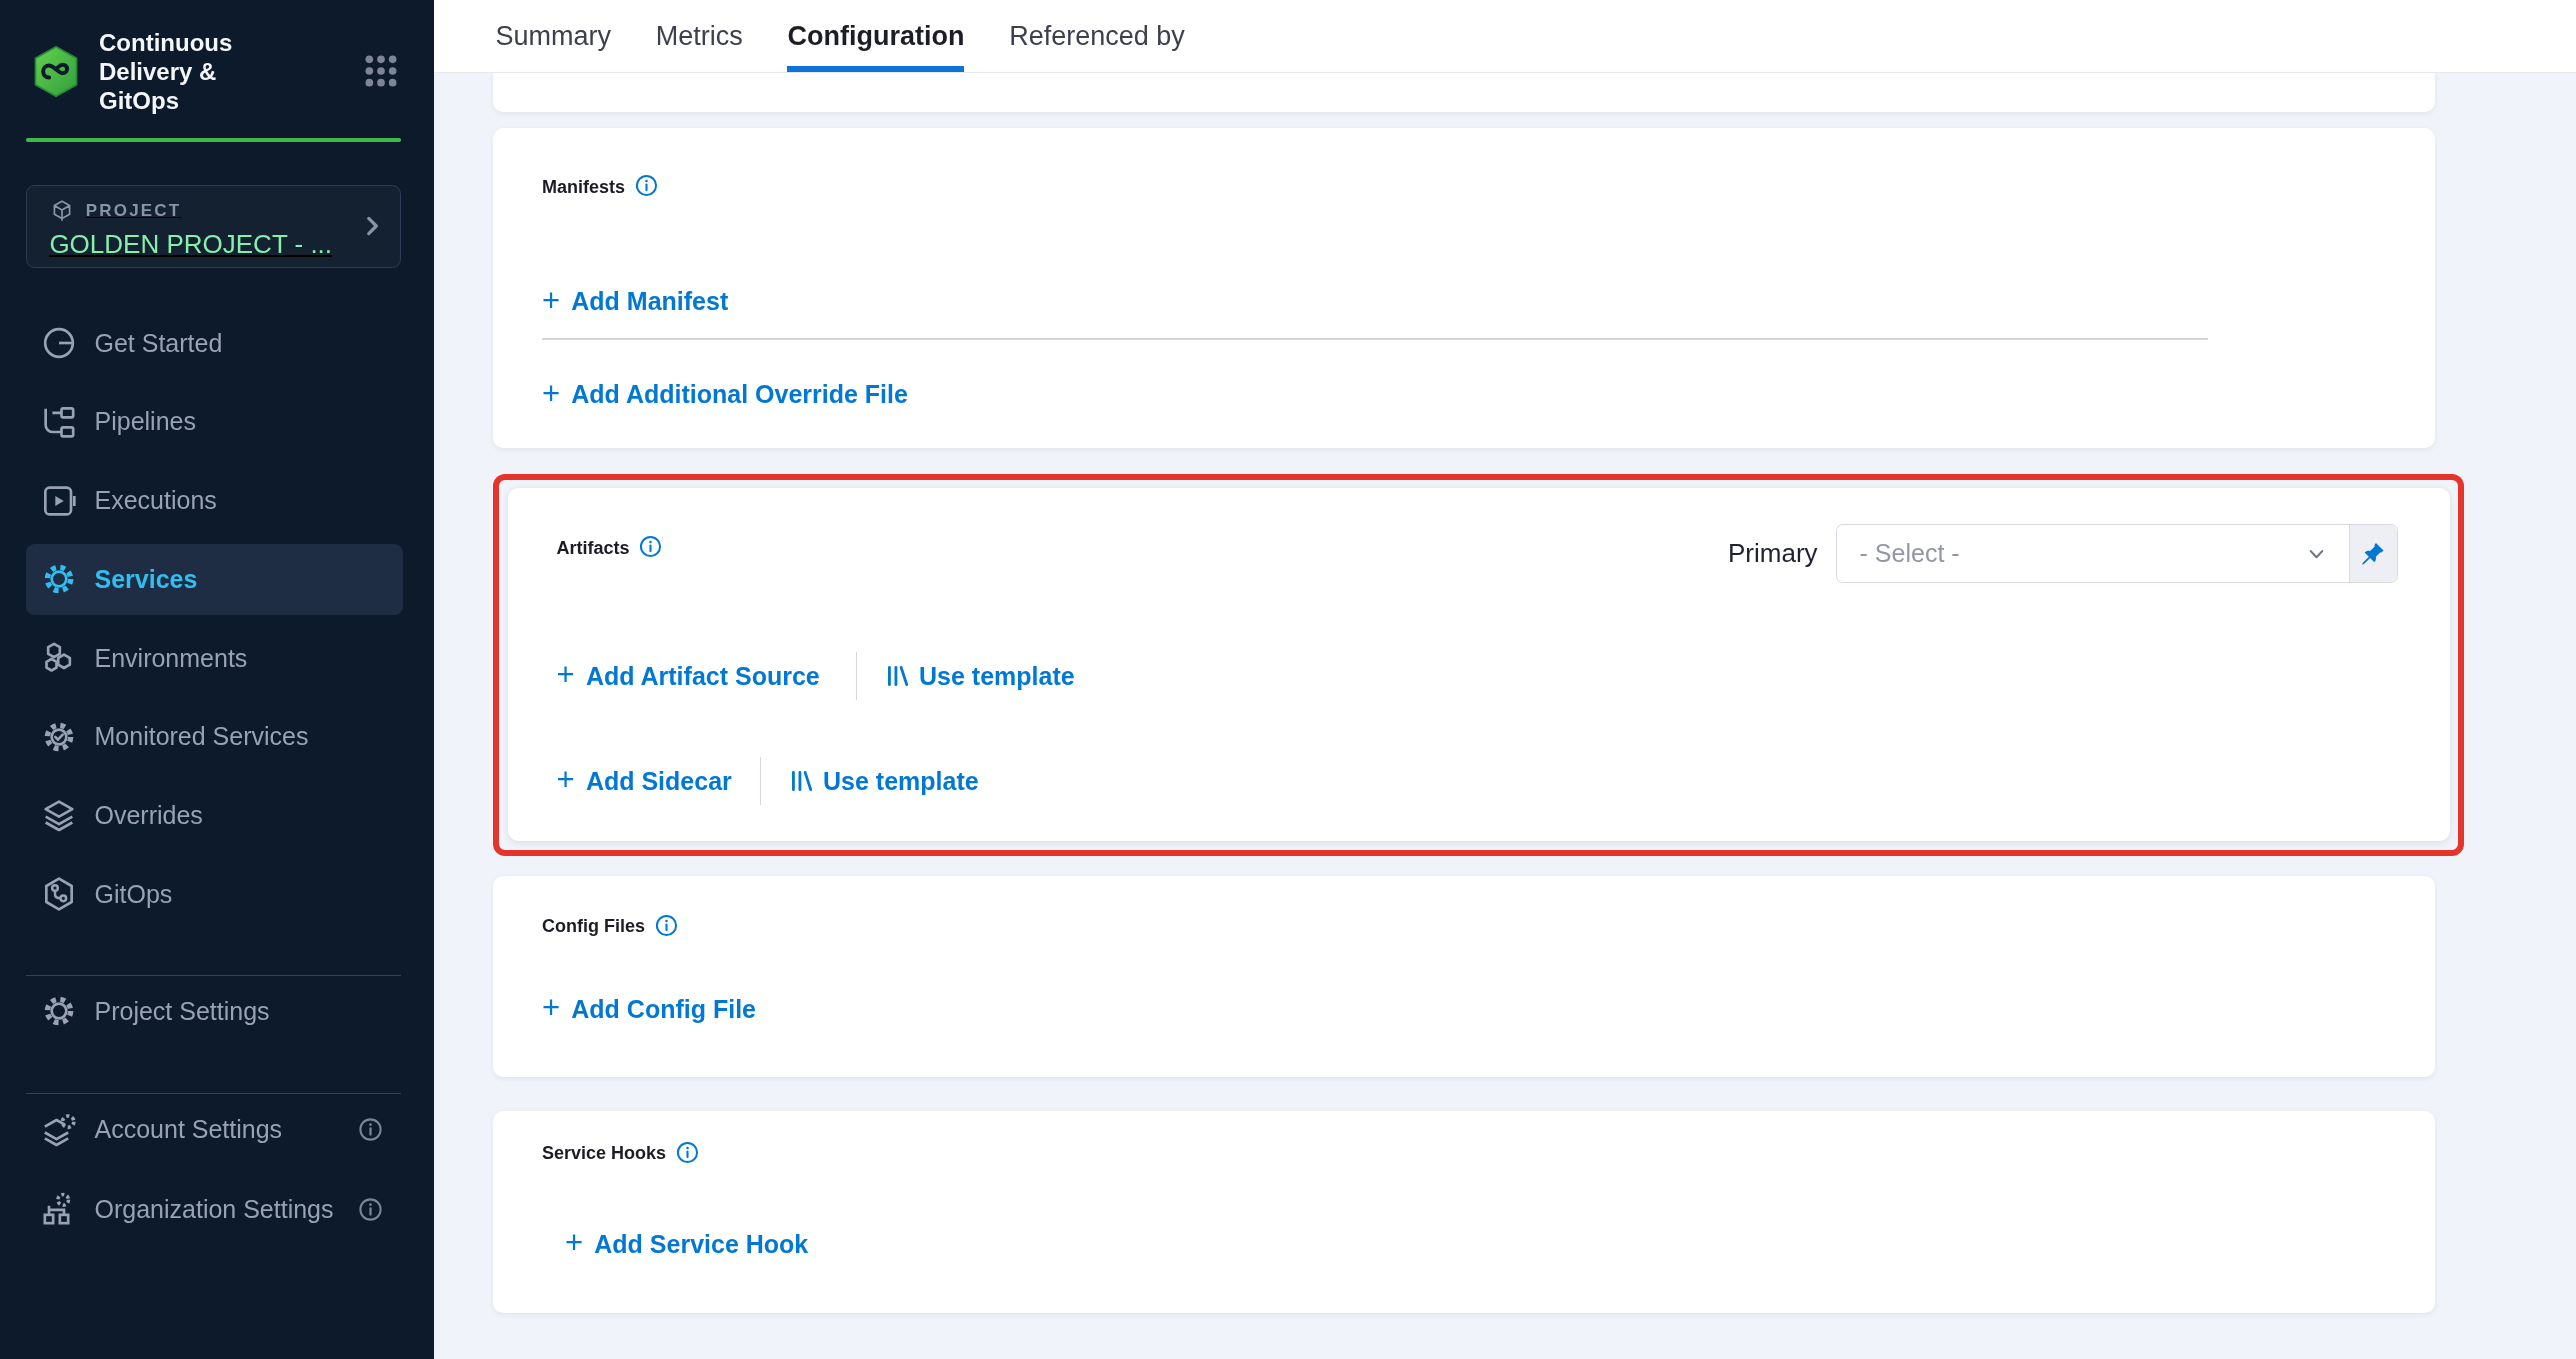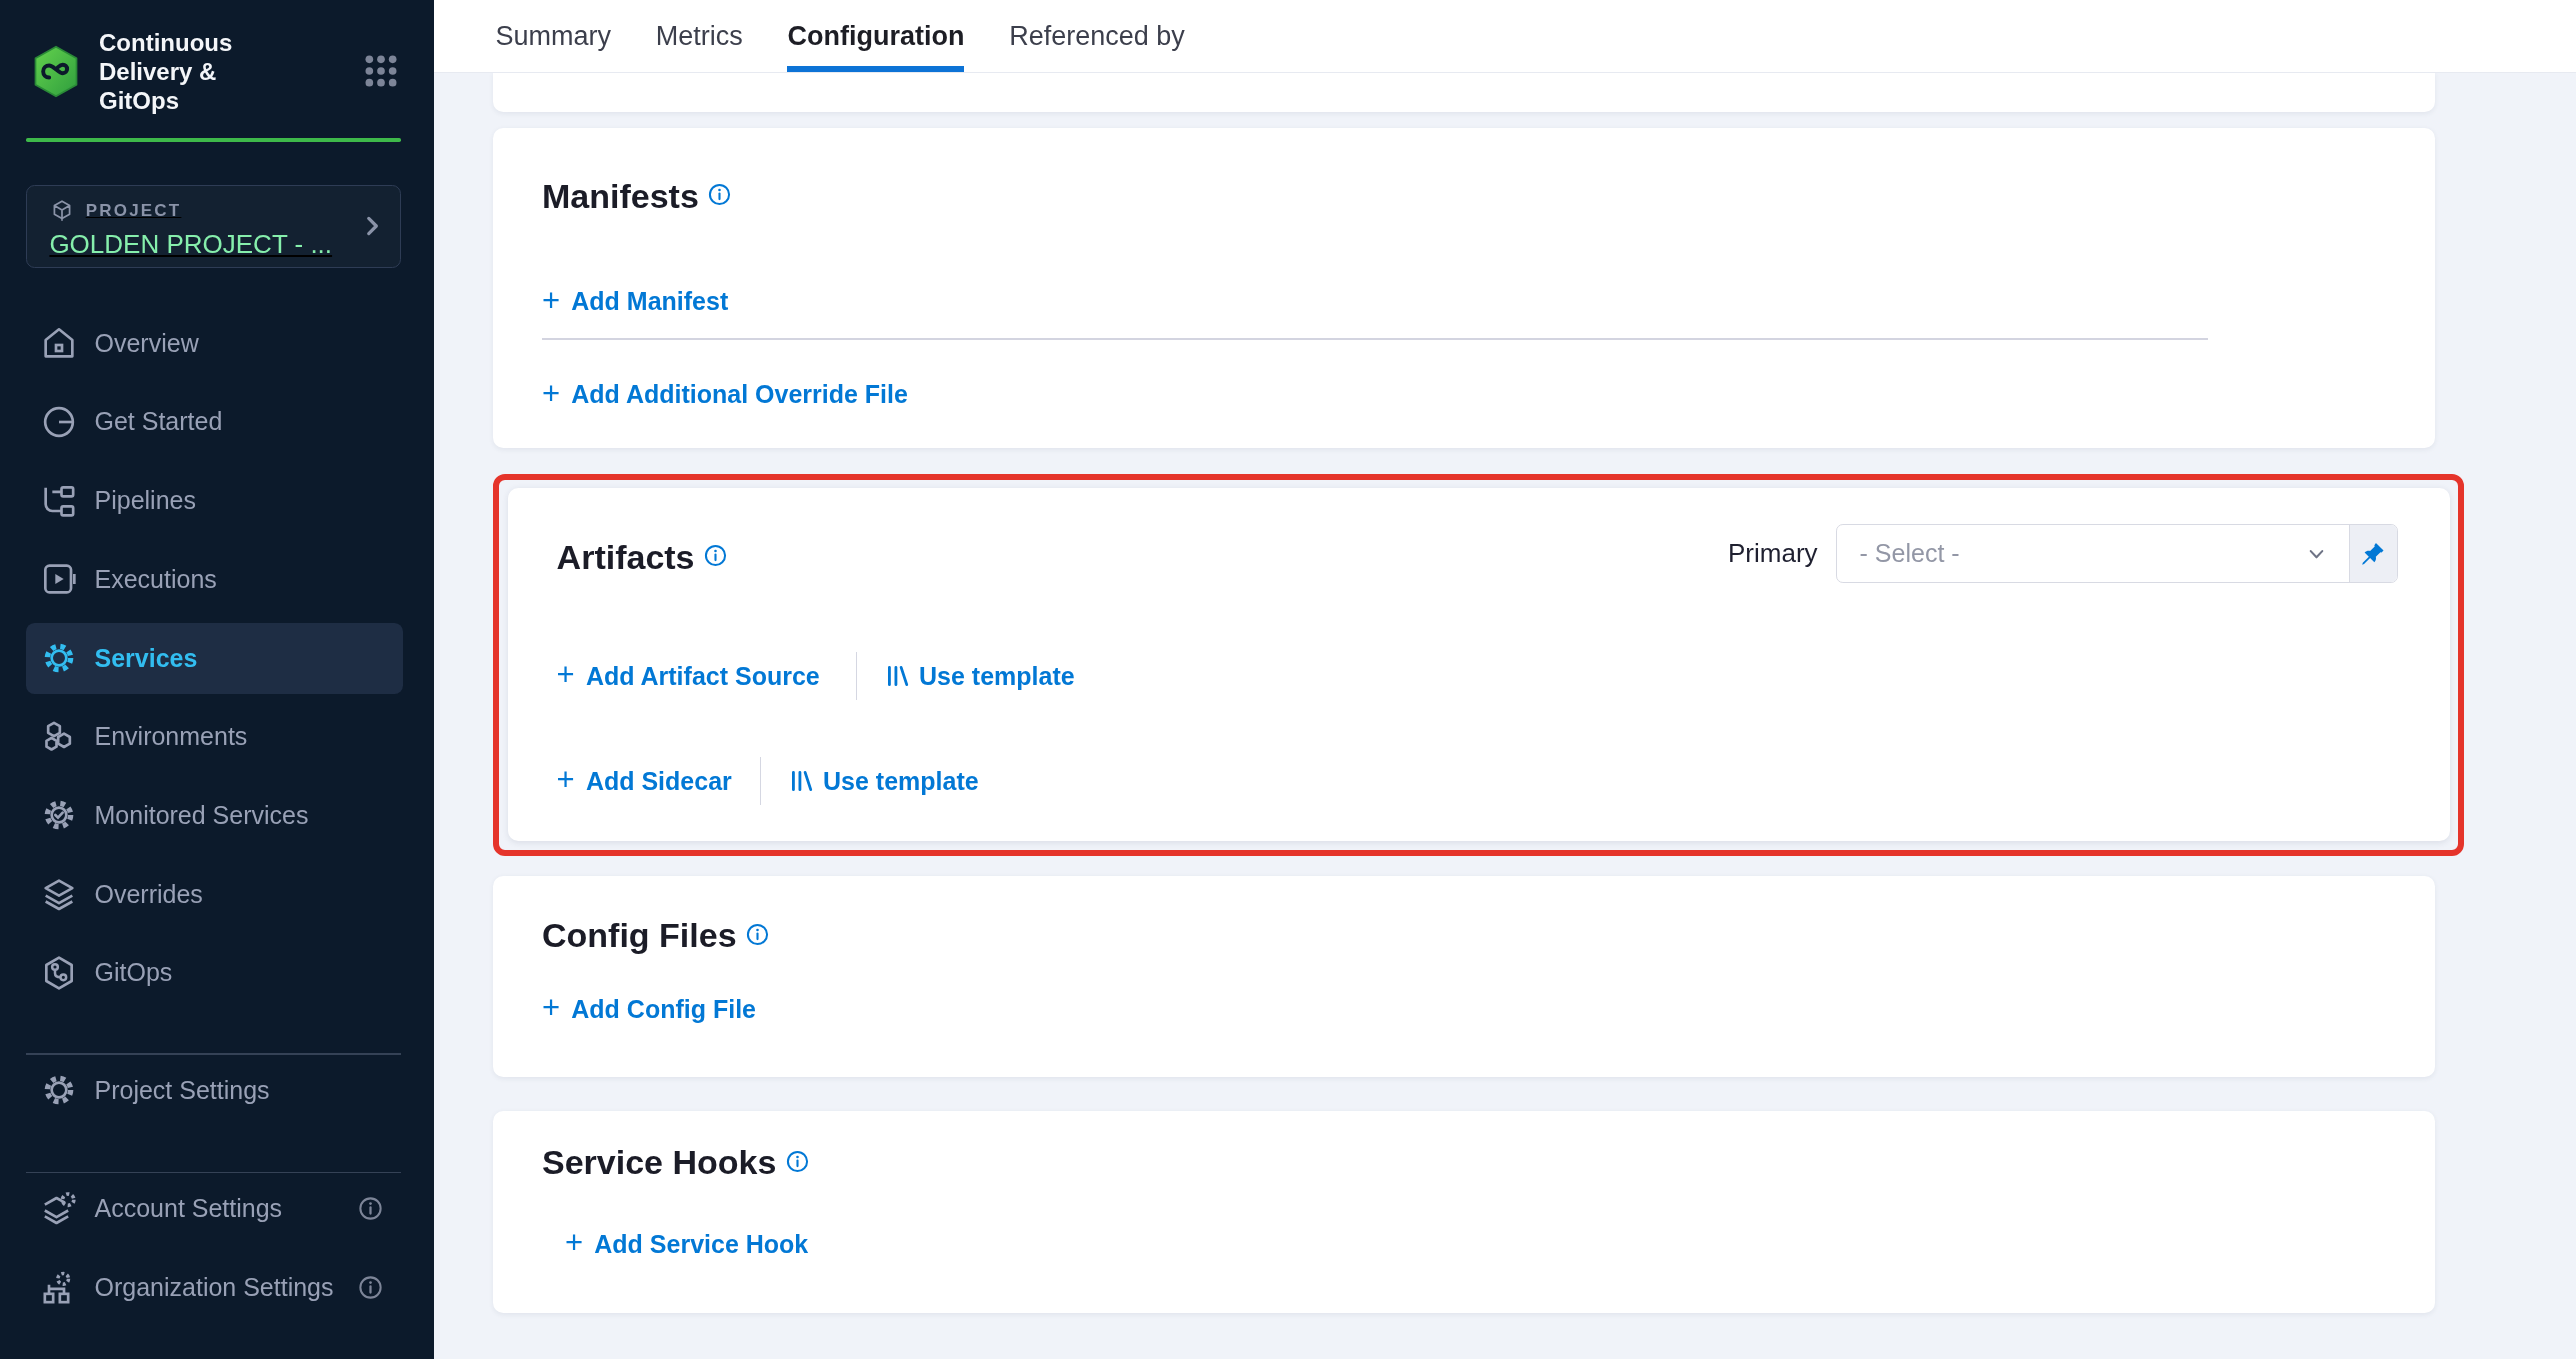--- a/index.html
+++ b/index.html
@@ -46,21 +46,21 @@
   .card { background:#ffffff; border-radius:10.3px; width:1942px; position:relative;
     box-shadow:0 1.7px 5.2px rgba(40,50,80,0.07); }
   .card.partial { height:39px; border-radius:0 0 10.3px 10.3px; }
   .card.manifests { margin-top:15.5px; height:320px; }
   .highlight-box { margin-top:26px; border:6px solid #e5342b; border-radius:12px; padding:8.6px; width:1971px; }
   .card.artifacts { height:353px; box-shadow:0 1.7px 6.9px rgba(40,50,80,0.10); }
   .card.config { margin-top:20.6px; height:201px; }
   .card.hooks { margin-top:34px; height:202px; }
 
   .sec-heading { position:absolute; left:49px; display:flex; align-items:center;
-    font-size:34px; font-weight:700; color:#1b1c27; }
+    font-size:18px; font-weight:700; color:#1b1c27; }
   .sec-heading .info-blue { width:23px; height:23px; margin-left:9.5px; margin-top:-3.4px; color:#0278d5; cursor:pointer; }
 
   .link-row { position:absolute; display:flex; align-items:center; height:38px; }
   .add-link { display:flex; align-items:center; color:#0278d5; font-size:25px; font-weight:600; cursor:pointer; white-space:nowrap; }
   .plus-glyph { font-size:31px; font-weight:500; margin-right:11.2px; line-height:1; margin-top:-2.6px; }
   .tpl-icon { width:26px; height:26px; margin-right:8.6px; }
   .v-divider { width:1.7px; height:48px; background:#d5d7e2; align-self:center; }
   .h-divider { position:absolute; left:49px; width:1666px; height:2.6px; background:#d3d4e0; }
 
   .primary-group { position:absolute; right:52px; top:36px; display:flex; align-items:center; }
@@ -117,27 +117,20 @@
         </svg>
         <span class="project-label">PROJECT</span>
       </div>
       <div class="project-name">GOLDEN PROJECT - ...</div>
       <svg class="chev-right" viewBox="0 0 24 24">
         <path d="M9 5l7 7-7 7" fill="none" stroke="currentColor" stroke-width="3" stroke-linecap="round" stroke-linejoin="round"></path>
       </svg>
     </div>
 
     <nav class="side-nav">
-      <div class="nav-item">
-        <svg class="nav-svg" viewBox="0 0 24 24">
-          <path d="M4 10.2L12 3.8l8 6.4V20H4z" fill="none" stroke="currentColor" stroke-width="1.6" stroke-linejoin="round"></path>
-          <rect x="10.2" y="13.2" width="3.6" height="3.6" fill="none" stroke="currentColor" stroke-width="1.6"></rect>
-        </svg>
-        <span class="nav-label">Overview</span>
-      </div>
       <div class="nav-item">
         <svg class="nav-svg" viewBox="0 0 24 24">
           <circle cx="12" cy="12" r="8.3" fill="none" stroke="currentColor" stroke-width="1.6"></circle>
           <path d="M12 12h8.3" stroke="currentColor" stroke-width="1.6"></path>
         </svg>
         <span class="nav-label">Get Started</span>
       </div>
       <div class="nav-item">
         <svg class="nav-svg" viewBox="0 0 24 24">
           <path d="M4 4v10c0 2.2 1.8 4 4 4h5.5 M8 6.5h5.5" fill="none" stroke="currentColor" stroke-width="1.6"></path>

